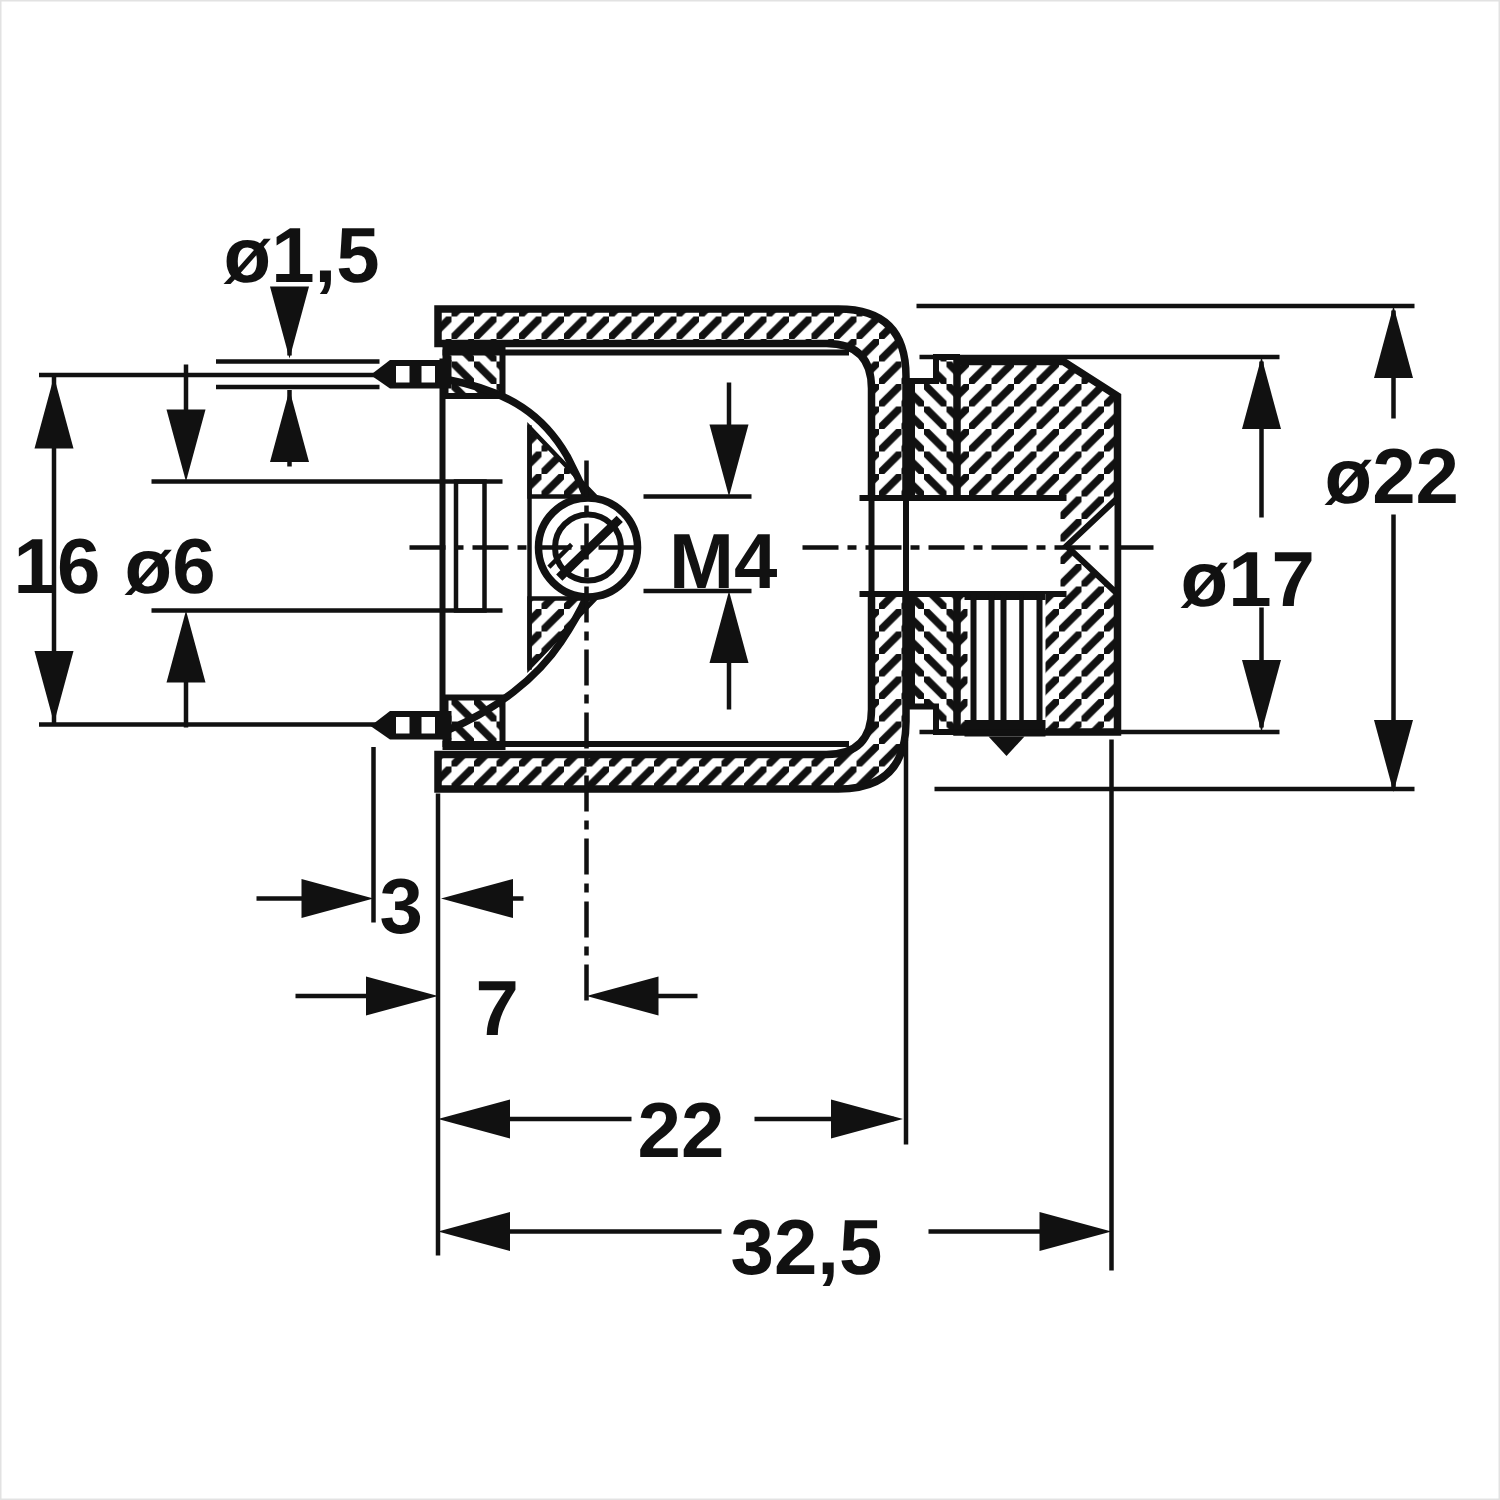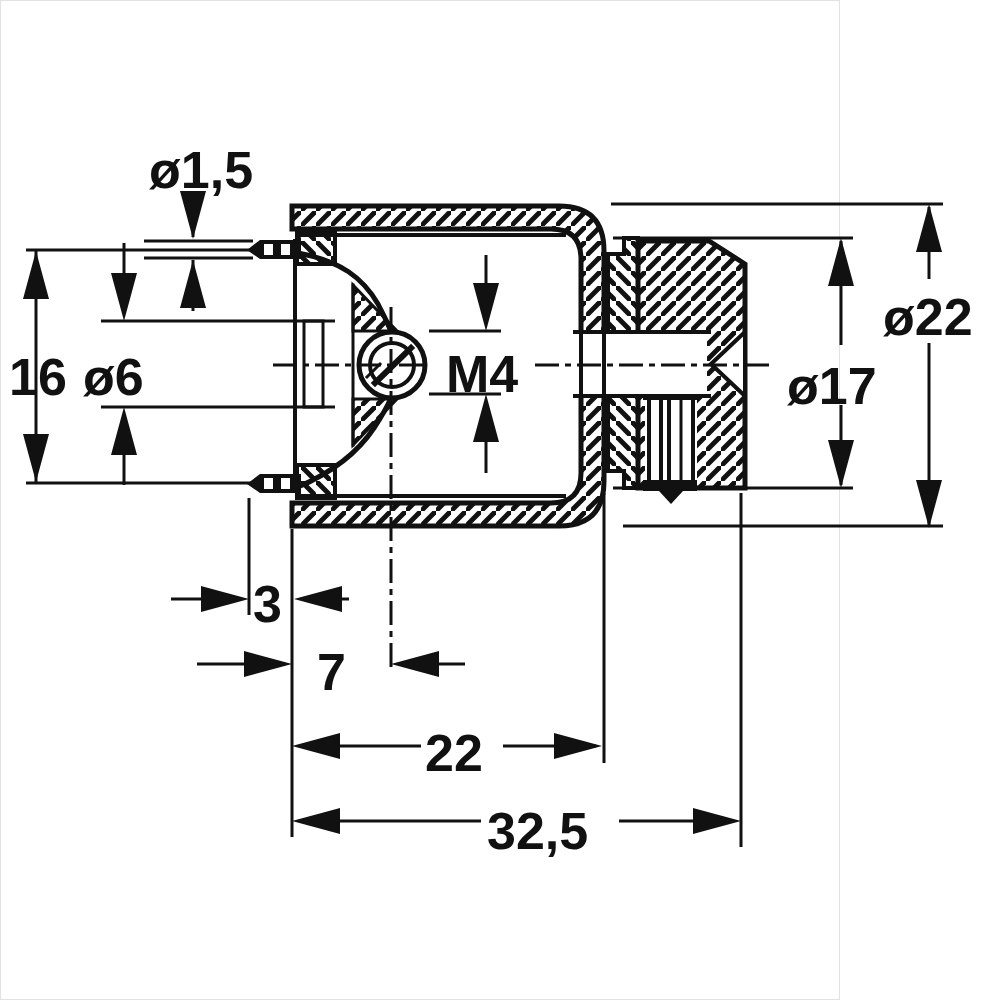--- a/index.html
+++ b/index.html
@@ -1,17 +1,17 @@
 <!DOCTYPE html>
 <html><head>
 <meta charset="utf-8">
 <style>
   html, body { margin: 0; padding: 0; background: #ffffff; }
   .sheet {
-    width: 840px; height: 1000px; position: relative;
+    width: 1000px; height: 1000px; position: relative;
     background: #ffffff; box-sizing: border-box;
     border: 1px solid #e2e2e2;
     font-family: "Liberation Sans", sans-serif;
   }
   svg { display: block; }
   .dim-text {
     font-family: "Liberation Sans", sans-serif;
     font-weight: bold;
     font-size: 52px;
     fill: #111111;

